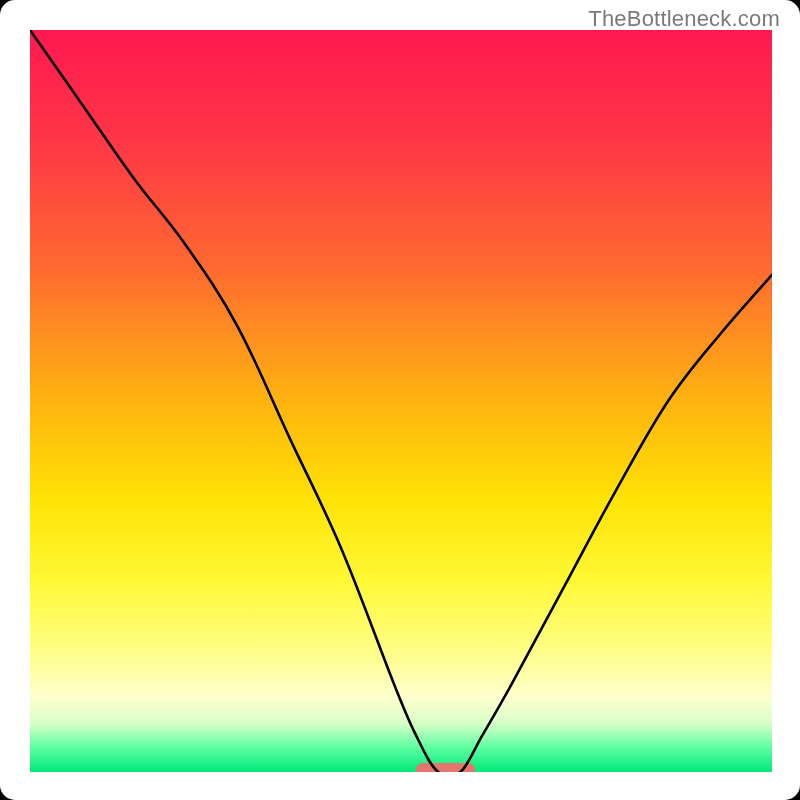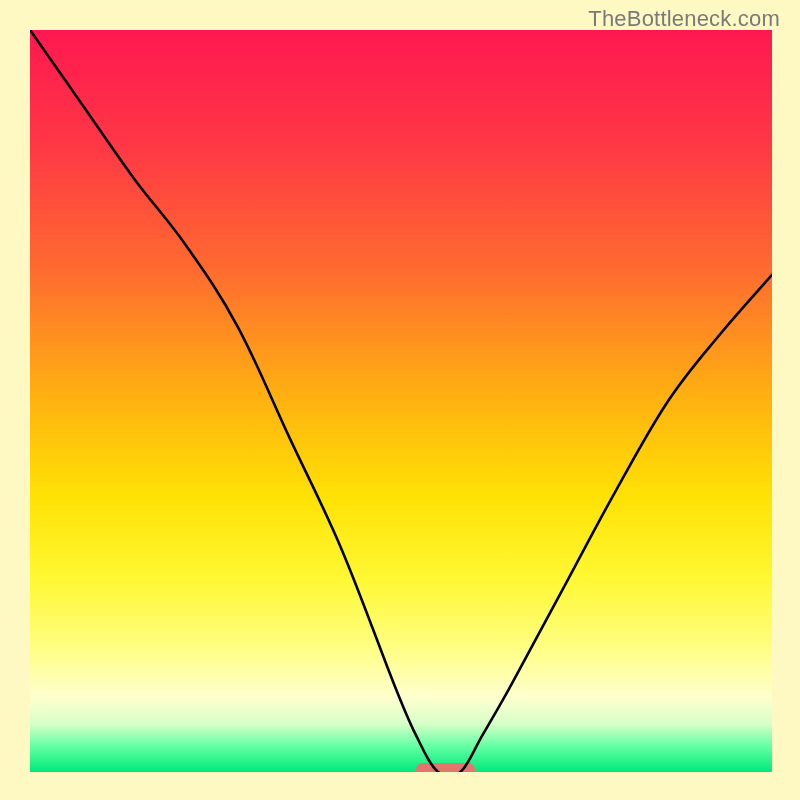--- a/index.html
+++ b/index.html
@@ -8,21 +8,22 @@
     width: 800px;
     height: 800px;
     background: #000;
     overflow: hidden;
     font-family: Arial, sans-serif;
   }
   .container {
     position: relative;
     width: 800px;
     height: 800px;
-    background: #fef9c3;
+    background: #ffffff;
+    border-radius: 15px;
   }
   .watermark {
     position: absolute;
     top: 6px;
     right: 20px;
     color: #7a7a7a;
     font-size: 22px;
     font-weight: 500;
     z-index: 10;
     letter-spacing: 0.2px;

